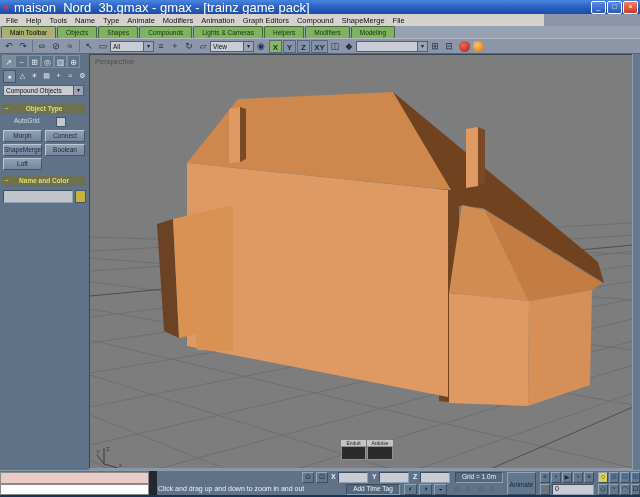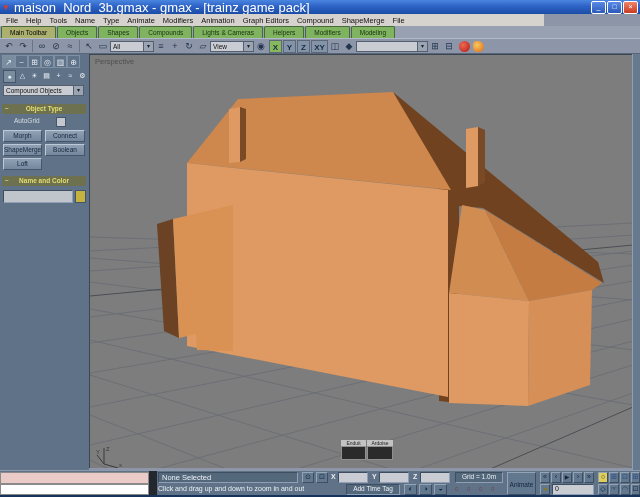--- a/index.html
+++ b/index.html
@@ -252,21 +252,20 @@
       <div class="swlabel">Ardoise</div>
       <div class="swatch"></div>
     </div>
   </div>
   <div class="abs rframe"></div>
 
   <div class="abs statusbar">
     <div class="abs" style="left:0;top:1px;width:149px;height:12px;background:#EBCBC8;border:1px solid #8A8A8A;box-sizing:border-box;"></div>
     <div class="abs" style="left:0;top:13px;width:149px;height:11px;background:#FFFFFF;border:1px solid #8A8A8A;box-sizing:border-box;"></div>
     <div class="abs" style="left:149px;top:0;width:8px;height:24px;background:#23282E;"></div>
-    <div class="abs sunken" style="left:158px;top:1px;width:140px;height:11px;font-size:7.5px;padding-left:3px;">None Selected</div>
     <div class="abs" style="left:158px;top:14px;font-size:7px;color:#ECF1F6;">Click and drag up and down to zoom in and out</div>
     <div class="abs sunken" style="left:346px;top:13px;width:54px;height:11px;font-size:6.5px;text-align:center;">Add Time Tag</div>
     <div class="abs sbtn" style="left:302px;top:1px;width:12px;height:11px;">⊙</div>
     <div class="abs sbtn" style="left:316px;top:1px;width:12px;height:11px;">⊡</div>
     <span class="abs klabel" style="left:331px;top:2px;">X</span>
     <div class="abs field" style="left:338px;top:1px;width:30px;height:11px;"></div>
     <span class="abs klabel" style="left:372px;top:2px;">Y</span>
     <div class="abs field" style="left:379px;top:1px;width:30px;height:11px;"></div>
     <span class="abs klabel" style="left:413px;top:2px;">Z</span>
     <div class="abs field" style="left:420px;top:1px;width:30px;height:11px;"></div>

